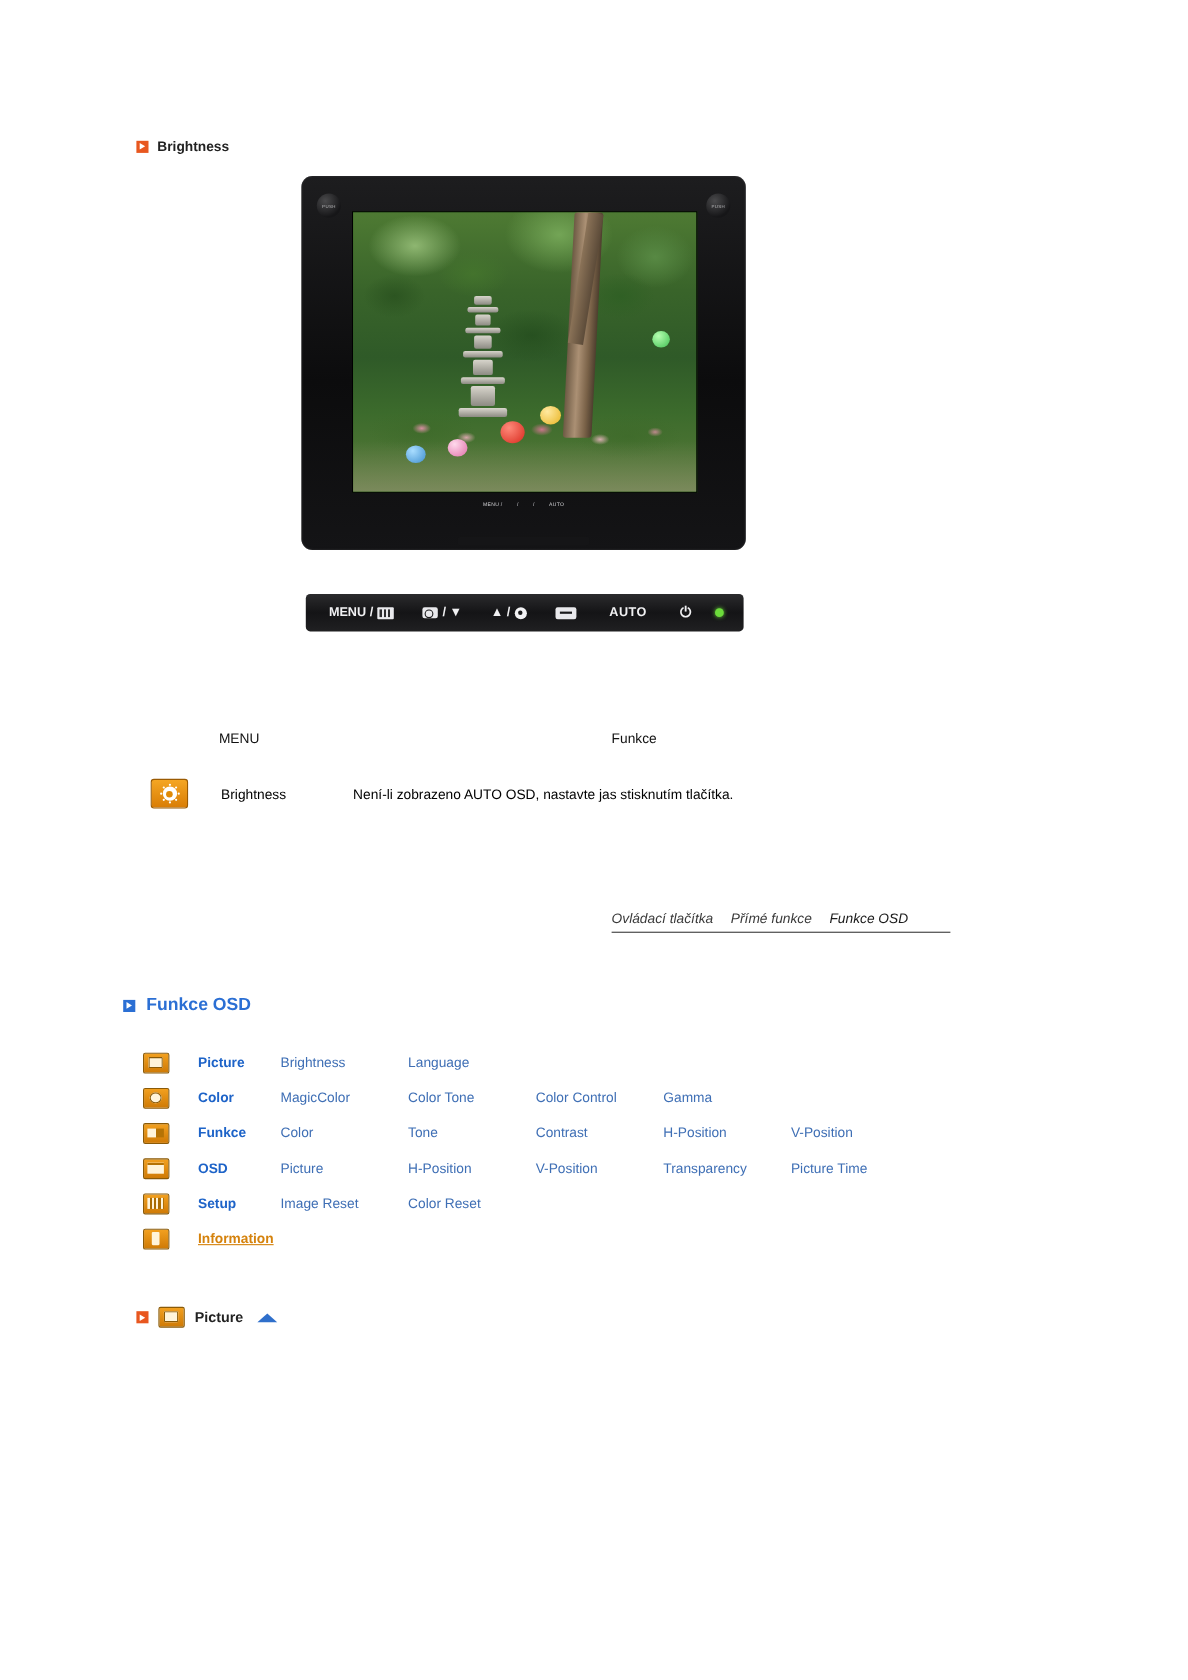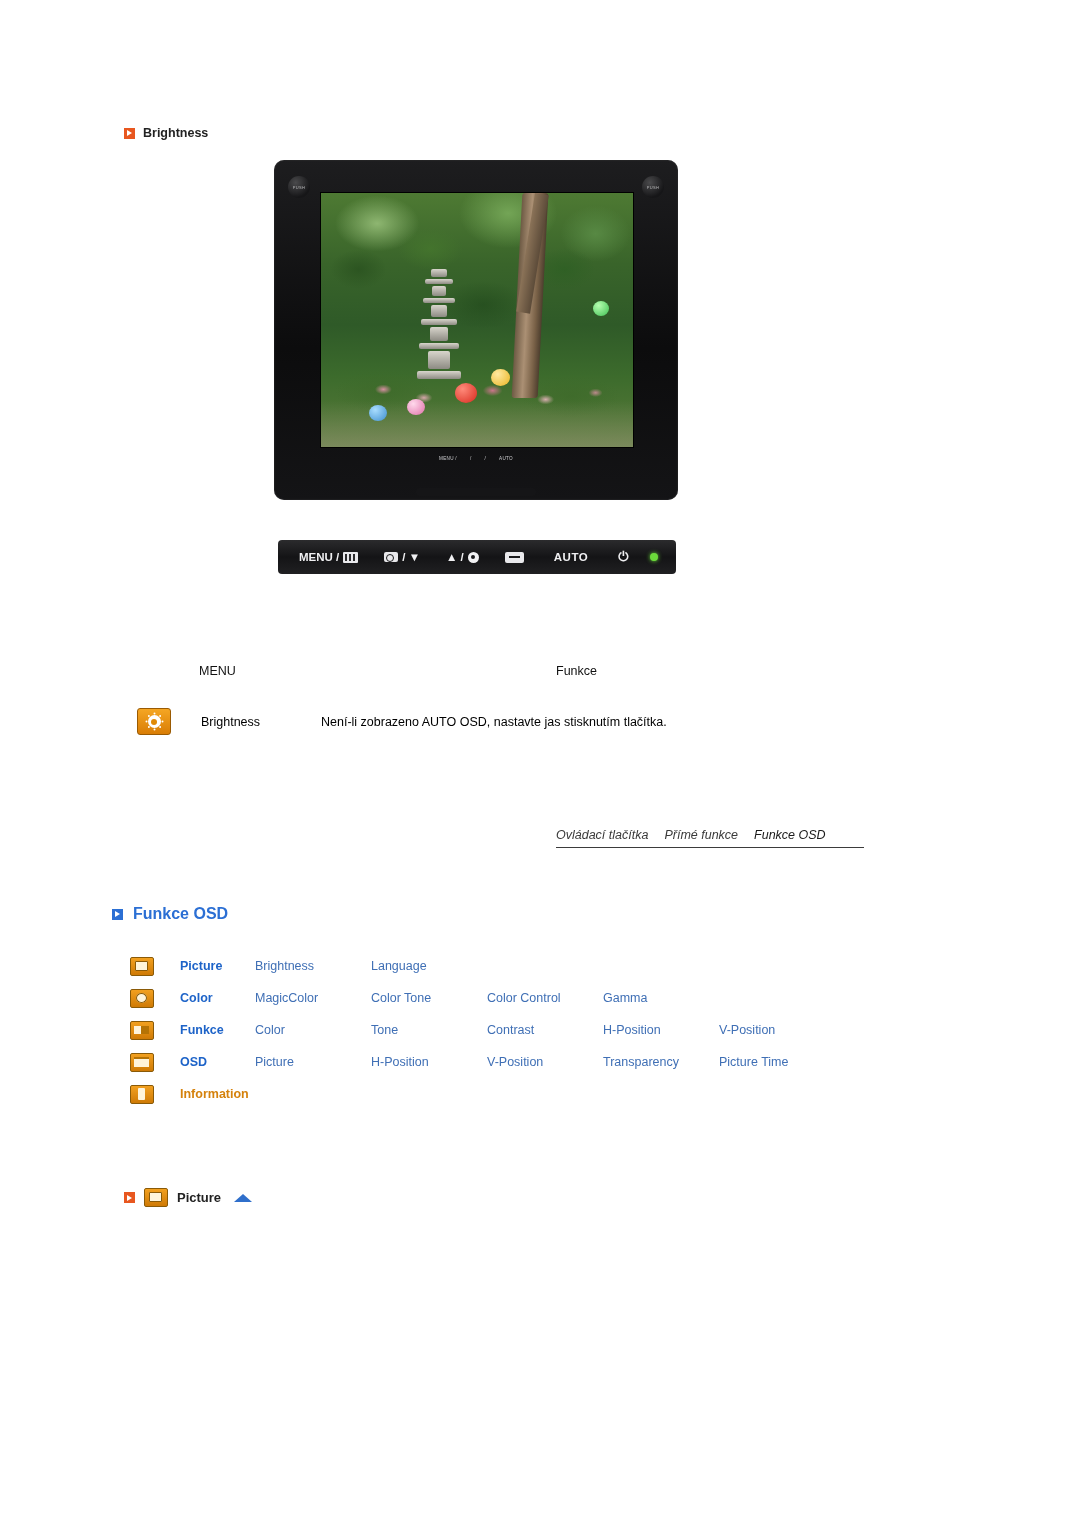--- a/index.html
+++ b/index.html
@@ -384,21 +384,21 @@
     content:"";position:absolute;left:7px;top:2px;width:7px;height:12px;
     background:#fff4da;border-radius:1px;
   }
   .osd-cat {
     width: 75px;
     margin-left: 26px;
     font-weight: bold;
     color: #1d63c8;
     white-space: nowrap;
   }
-  .osd-cat.orange { color: #d5820c; }
+  .osd-cat.orange { color: #d5820c; text-decoration: underline; }
   .osd-item {
     width: 116px;
     color: #3f6fb5;
     white-space: nowrap;
   }
 
   
   .picture-sub {
     position: absolute;
     left: 124px;
@@ -543,20 +543,26 @@
   <div class="osd-row">
     <span class="osd-icon osd"></span>
     <span class="osd-cat">OSD</span>
     <span class="osd-item">Picture</span>
     <span class="osd-item">H-Position</span>
     <span class="osd-item">V-Position</span>
     <span class="osd-item">Transparency</span>
     <span class="osd-item">Picture Time</span>
   </div>
 
+  <div class="osd-row">
+    <span class="osd-icon setup"></span>
+    <span class="osd-cat">Setup</span>
+    <span class="osd-item">Image Reset</span>
+    <span class="osd-item">Color Reset</span>
+  </div>
 
   <div class="osd-row">
     <span class="osd-icon info"></span>
     <span class="osd-cat orange">Information</span>
   </div>
 
 </div>
 
 <div class="picture-sub">
   <span class="sq-icon"></span>

